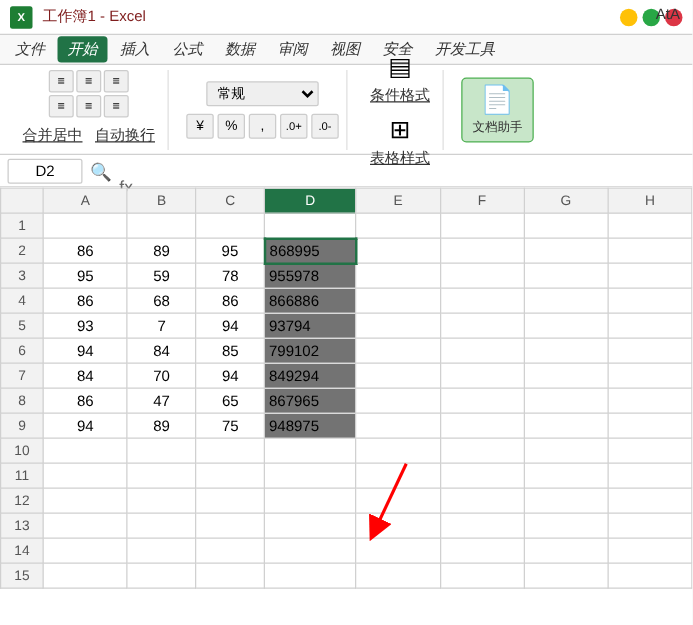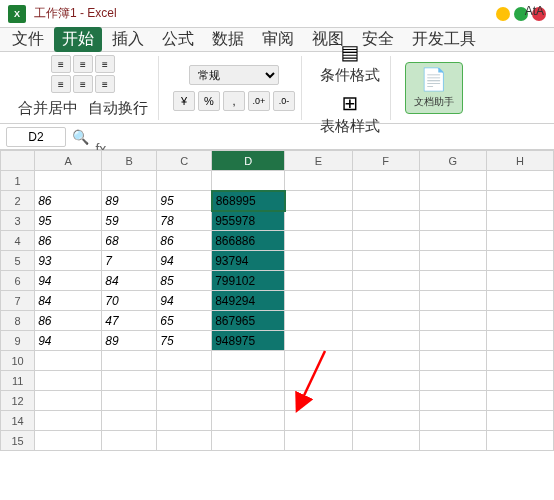--- a/index.html
+++ b/index.html
@@ -48,24 +48,25 @@
       background: #f8f8f8;
       height: 24px;
       display: flex;
       align-items: center;
       padding: 0 4px;
       border-bottom: 1px solid #d0d0d0;
       gap: 2px;
     }
     .menu-item {
       padding: 2px 8px;
-      font-size: 16px;
+      font-size: 12px;
       color: #333;
       cursor: pointer;
       border-radius: 3px;
+      font-style: italic;
     }
     .menu-item.active {
       background: #217346;
       color: white;
       border-radius: 3px;
     }
 
     
     .ribbon {
       background: #fff;
@@ -91,24 +92,25 @@
       display: flex;
       flex-direction: column;
       align-items: center;
       gap: 2px;
       cursor: pointer;
       padding: 2px 4px;
       border-radius: 3px;
       min-width: 32px;
     }
     .ribbon-btn .label {
-      font-size: 15px;
+      font-size: 12px;
       color: #333;
       text-align: left;
       white-space: nowrap;
+      text-decoration: underline;
     }
     .ribbon-btn-large {
       display: flex;
       flex-direction: column;
       align-items: center;
       gap: 2px;
       cursor: pointer;
       padding: 4px 8px;
       border-radius: 3px;
     }
@@ -218,25 +220,24 @@
       height: 20px;
       padding: 0 3px;
       white-space: nowrap;
       overflow: hidden;
     }
     .cell-selected {
       background: #e8f5e9;
       border: 2px solid #217346 !important;
     }
     .cell-d-col {
-      background: #0f766e;
+      background: #737373;
     }
     .cell-number {
-      text-align: left;
-      font-style: italic;
+      text-align: center;
     }
     .col-a { width: 55px; }
     .col-b { width: 45px; }
     .col-c { width: 45px; }
     .col-d { width: 60px; }
     .col-e { width: 55px; }
     .col-f { width: 55px; }
     .col-g { width: 55px; }
     .col-h { width: 55px; }
     .row-header-col { width: 28px; }
@@ -494,20 +495,31 @@
             <td class="cell"></td>
             <td class="cell"></td>
             <td class="cell"></td>
             <td class="cell"></td>
             <td class="cell"></td>
             <td class="cell"></td>
             <td class="cell"></td>
             <td class="cell"></td>
           </tr>
           <tr>
+            <th class="row-header">13</th>
+            <td class="cell"></td>
+            <td class="cell"></td>
+            <td class="cell"></td>
+            <td class="cell"></td>
+            <td class="cell"></td>
+            <td class="cell"></td>
+            <td class="cell"></td>
+            <td class="cell"></td>
+          </tr>
+          <tr>
             <th class="row-header">14</th>
             <td class="cell"></td>
             <td class="cell"></td>
             <td class="cell"></td>
             <td class="cell"></td>
             <td class="cell"></td>
             <td class="cell"></td>
             <td class="cell"></td>
             <td class="cell"></td>
           </tr>

